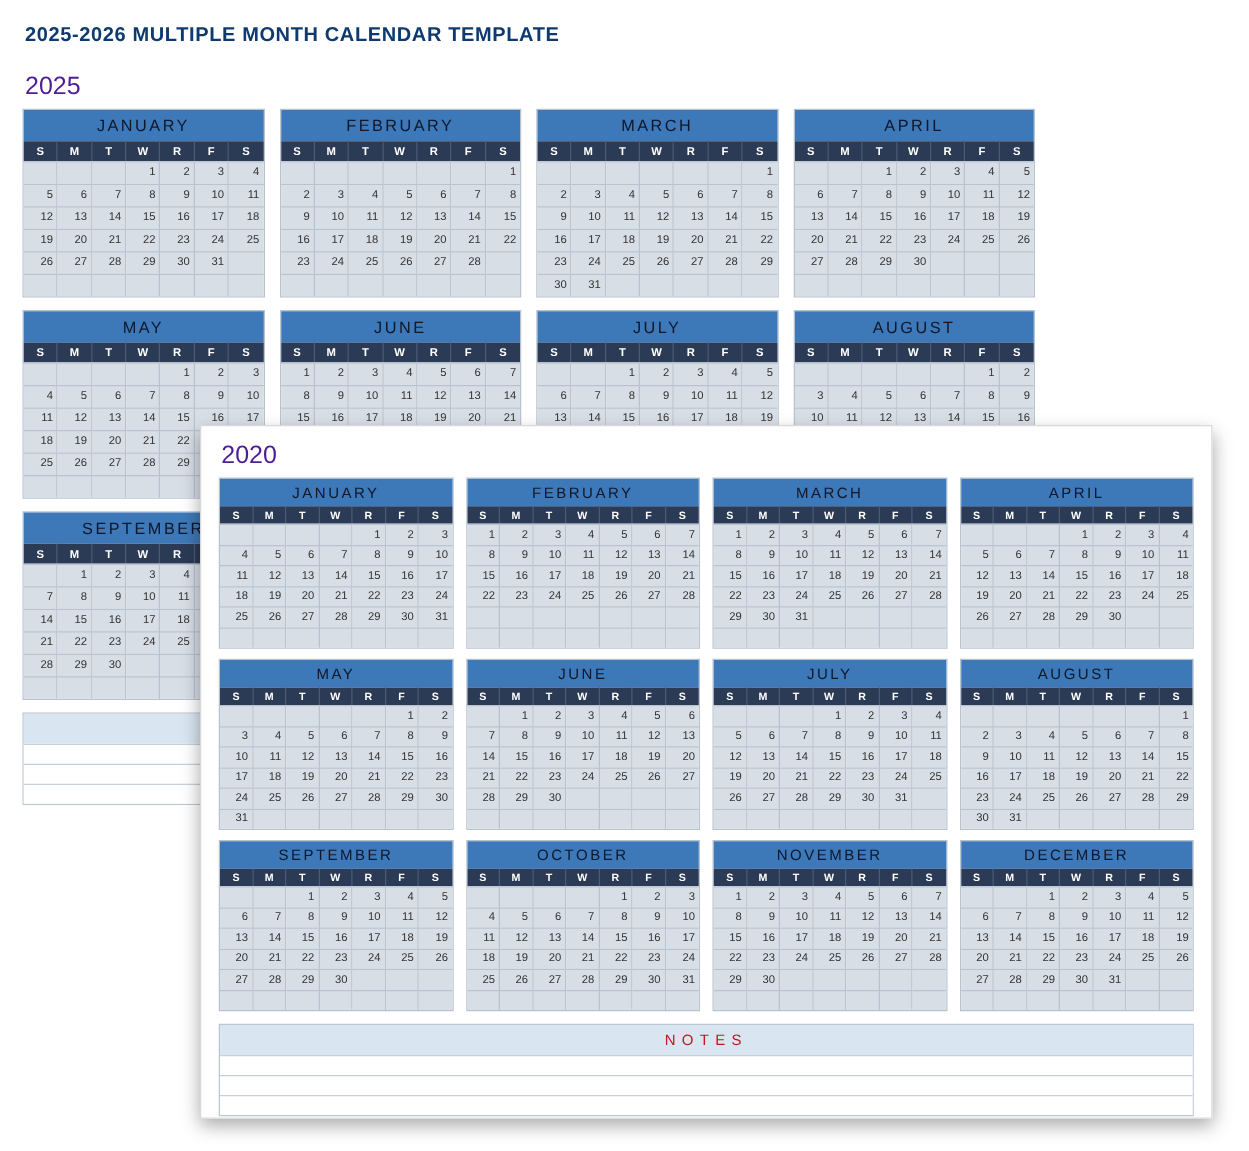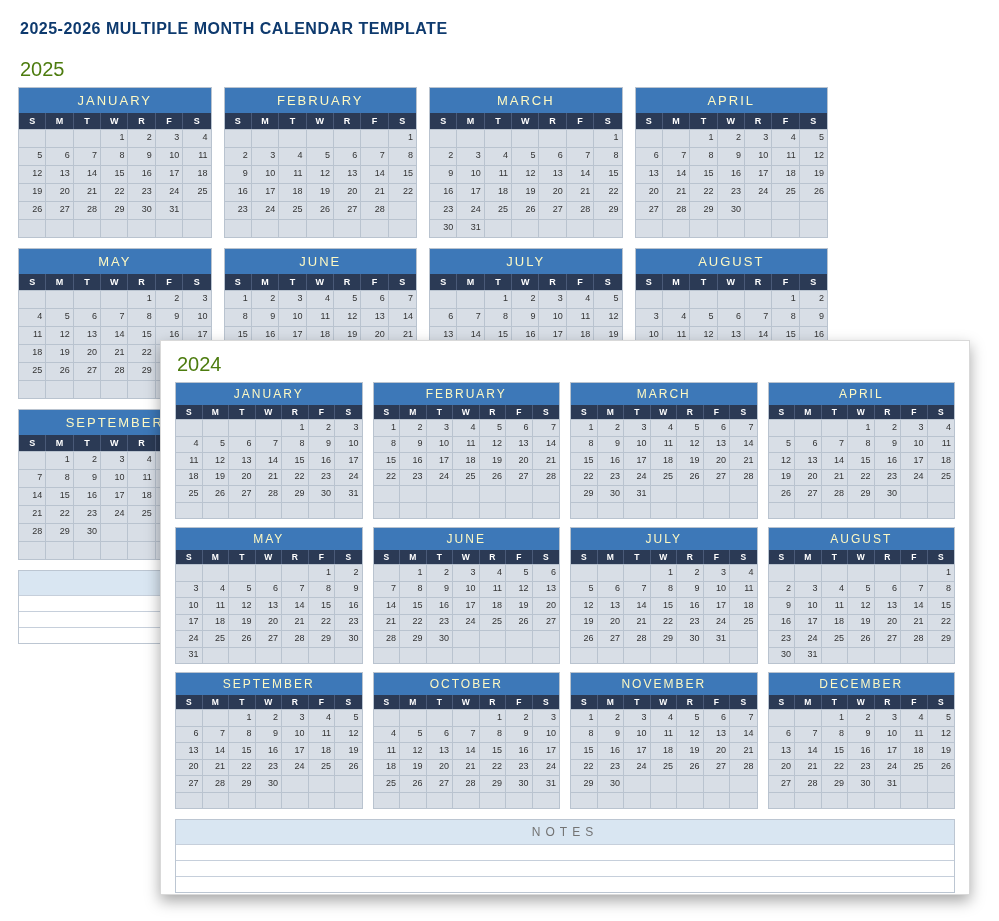--- a/index.html
+++ b/index.html
@@ -38,34 +38,34 @@
   }
   .sheet-2026 {
     left: 160px;
     top: 340px;
     width: 810px;
     height: 555px;
   }
   .year-label {
     font-size: 20px;
     font-weight: 400;
-    color: #4d7c0f;
+    color: #4c1d95;
     margin: 0 0 6px 2px;
   }
   .months-grid {
     display: grid;
     grid-template-columns: repeat(4, 1fr);
     gap: 10px 12px;
   }
   .month {
     border: 1px solid #b9c3cf;
   }
   .month-name {
     background: #3d78b8;
-    color: #fef9c3;
+    color: #0f172a;
     text-align: center;
     font-size: 13px;
     letter-spacing: 2px;
     padding: 5px 0 5px 0;
     font-weight: 400;
   }
   .dow-row {
     display: grid;
     grid-template-columns: repeat(7, 1fr);
     background: #2b3a55;
@@ -98,21 +98,21 @@
     min-height: 14px;
     line-height: 11px;
   }
   .week .day:last-child { border-right: none; }
   .notes-block {
     margin-top: 10px;
     border: 1px solid #bcc6d2;
   }
   .notes-header {
     background: #d9e6f2;
-    color: #737373;
+    color: #b91c1c;
     text-align: center;
     letter-spacing: 5px;
     font-size: 12px;
     padding: 5px 0;
   }
   .notes-line {
     height: 16px;
     border-top: 1px solid #c6cfdb;
     background: #ffffff;
   }
@@ -950,21 +950,21 @@
     </div>
   <div class="notes-block">
     <div class="notes-header">NOTES</div>
     <div class="notes-line"></div>
     <div class="notes-line"></div>
     <div class="notes-line"></div>
   </div>
 </div>
 
 <div class="sheet sheet-2026">
-  <div class="year-label">2024</div>
+  <div class="year-label">2020</div>
   <div class="months-grid">
       <div class="month">
         <div class="month-name">JANUARY</div>
         <div class="dow-row">
           <div class="dow">S</div>
           <div class="dow">M</div>
           <div class="dow">T</div>
           <div class="dow">W</div>
           <div class="dow">R</div>
           <div class="dow">F</div>

